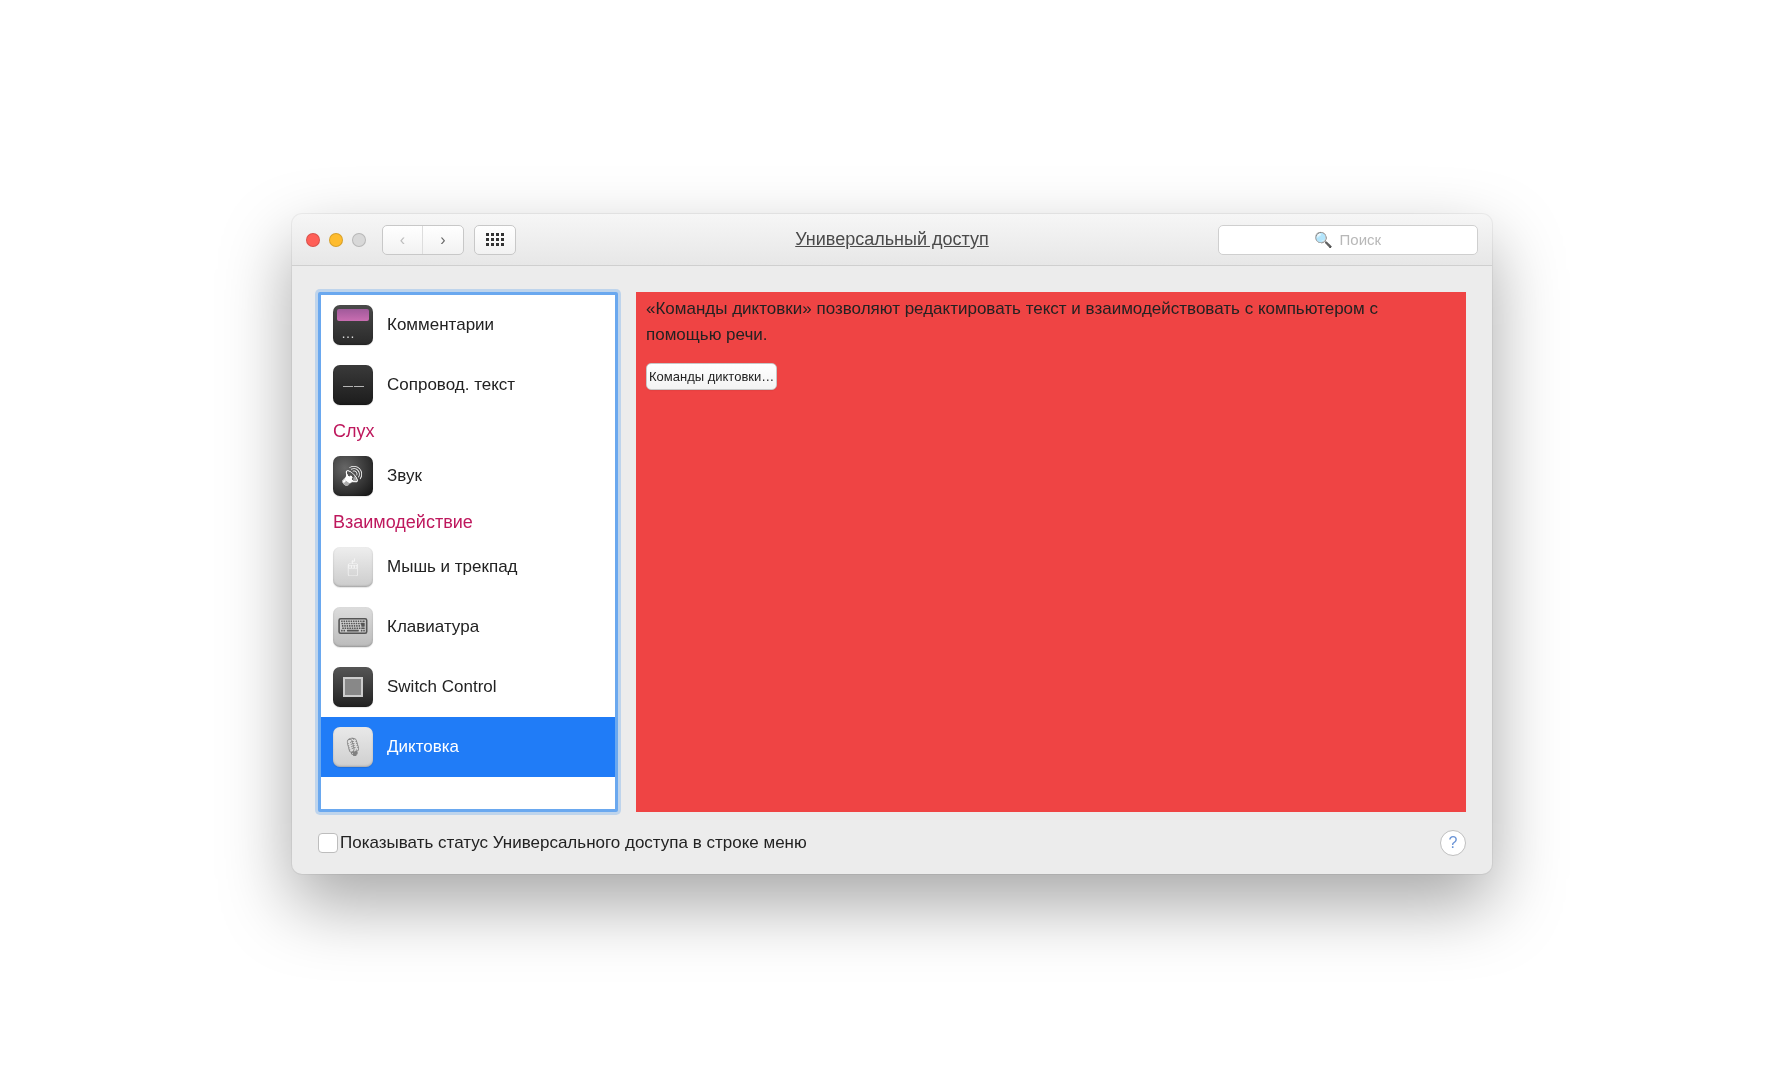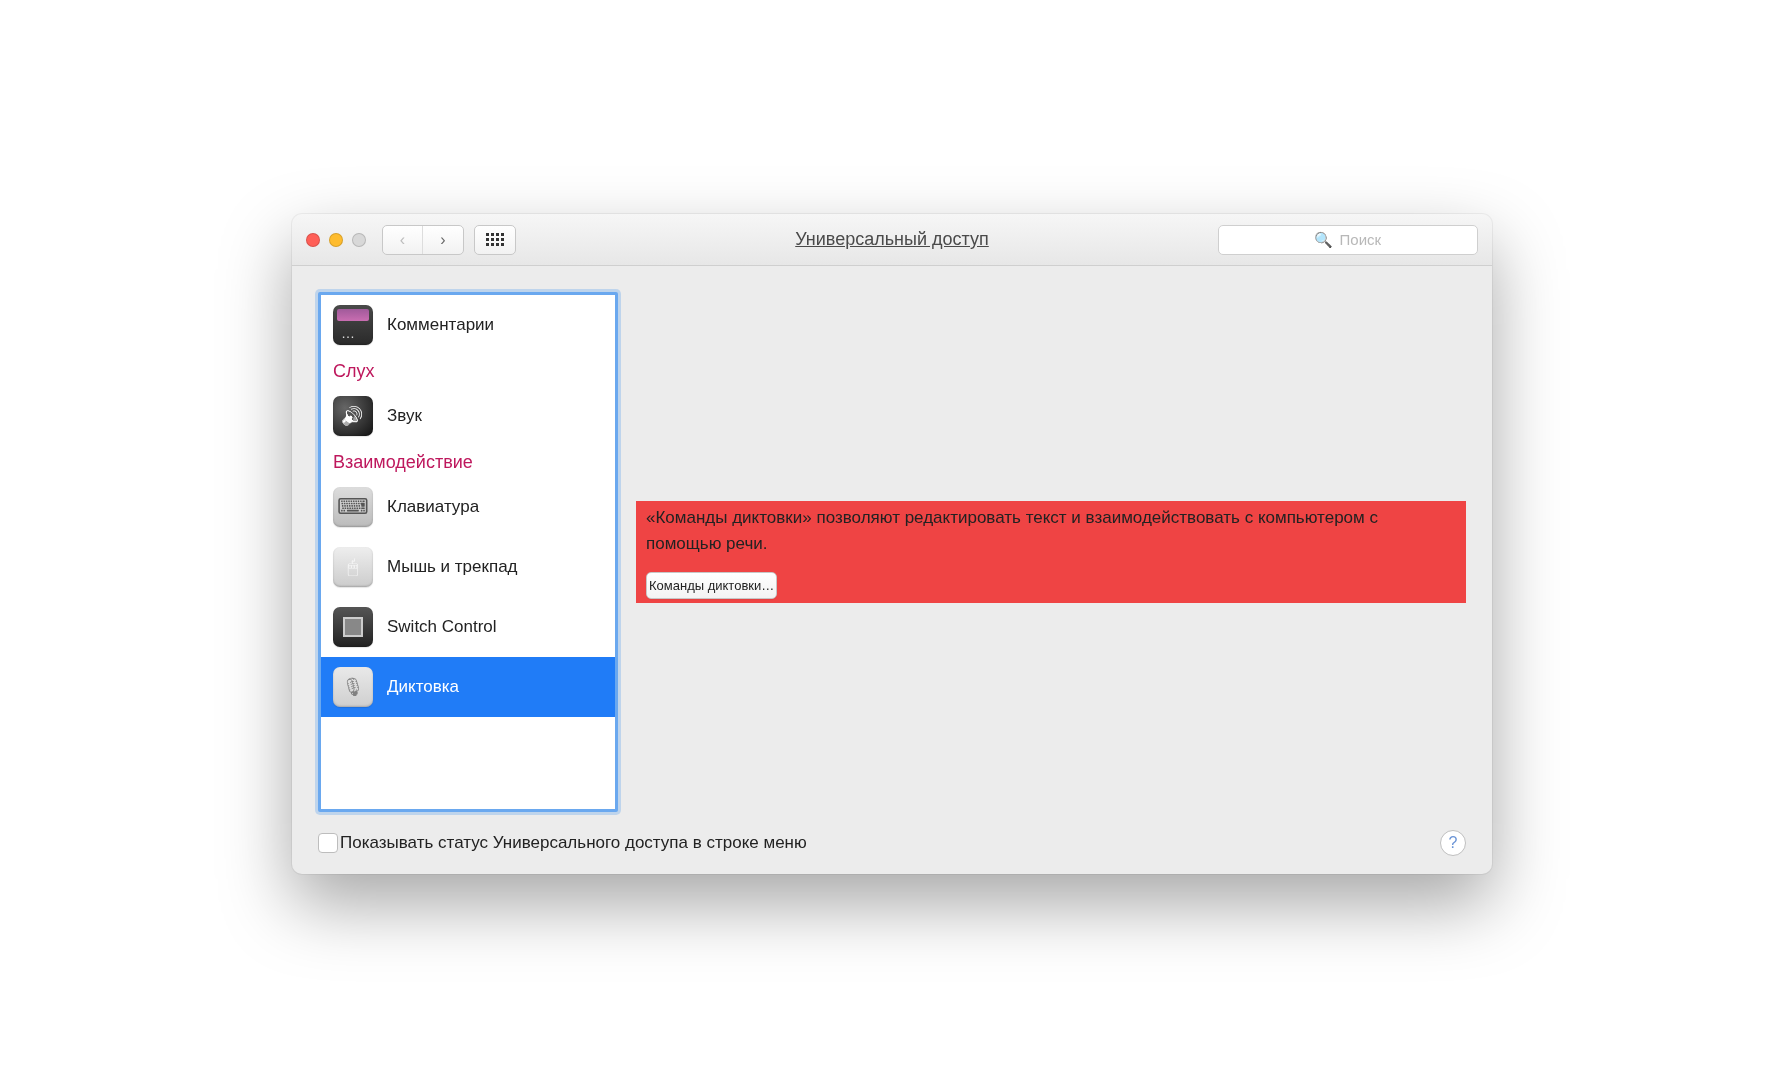--- a/index.html
+++ b/index.html
@@ -61,21 +61,21 @@
 }
 .search {
   margin-left:auto; width:260px; height:30px;
   background:#fff; border:1px solid #cfcfcf; border-radius:5px;
   display:flex; align-items:center; justify-content:center; gap:6px;
   color:#b8b8b8; font-size:15px;
 }
 .content {
   padding: 26px 26px 18px 26px;
 }
-.panels { display:flex; gap:18px;align-items:center; }
+.panels { display:flex; gap:18px; }
 .sidebar {
   width: 300px; height: 520px;
   background:#fff;
   border: 3px solid #6aa8ef;
   border-radius: 2px;
   box-shadow: 0 0 0 3px rgba(106,168,239,0.35);
   overflow:auto;
 }
 .section-label { font-size:18px; color:#be185d; padding: 6px 12px 4px 12px; }
 .item {
@@ -176,38 +176,42 @@
 
   <div class="content">
     <div class="panels">
       <div class="sidebar">
 
         <div class="item">
           <div class="ico ico-comments"></div>
           <span>Комментарии</span>
         </div>
 
+        <div class="item">
+          <div class="ico ico-captions"></div>
+          <span>Сопровод. текст</span>
+        </div>
 
         <div class="section-label">Слух</div>
 
         <div class="item">
           <div class="ico ico-sound"></div>
           <span>Звук</span>
         </div>
 
         <div class="section-label">Взаимодействие</div>
 
         <div class="item">
+          <div class="ico ico-mouse"></div>
+          <span>Мышь и трекпад</span>
+        </div>
+
+        <div class="item">
           <div class="ico ico-keyboard"></div>
           <span>Клавиатура</span>
-        </div>
-
-        <div class="item">
-          <div class="ico ico-mouse"></div>
-          <span>Мышь и трекпад</span>
         </div>
 
         <div class="item">
           <div class="ico ico-switch"></div>
           <span>Switch Control</span>
         </div>
 
         <div class="item selected">
           <div class="ico ico-dictation"></div>
           <span>Диктовка</span>

